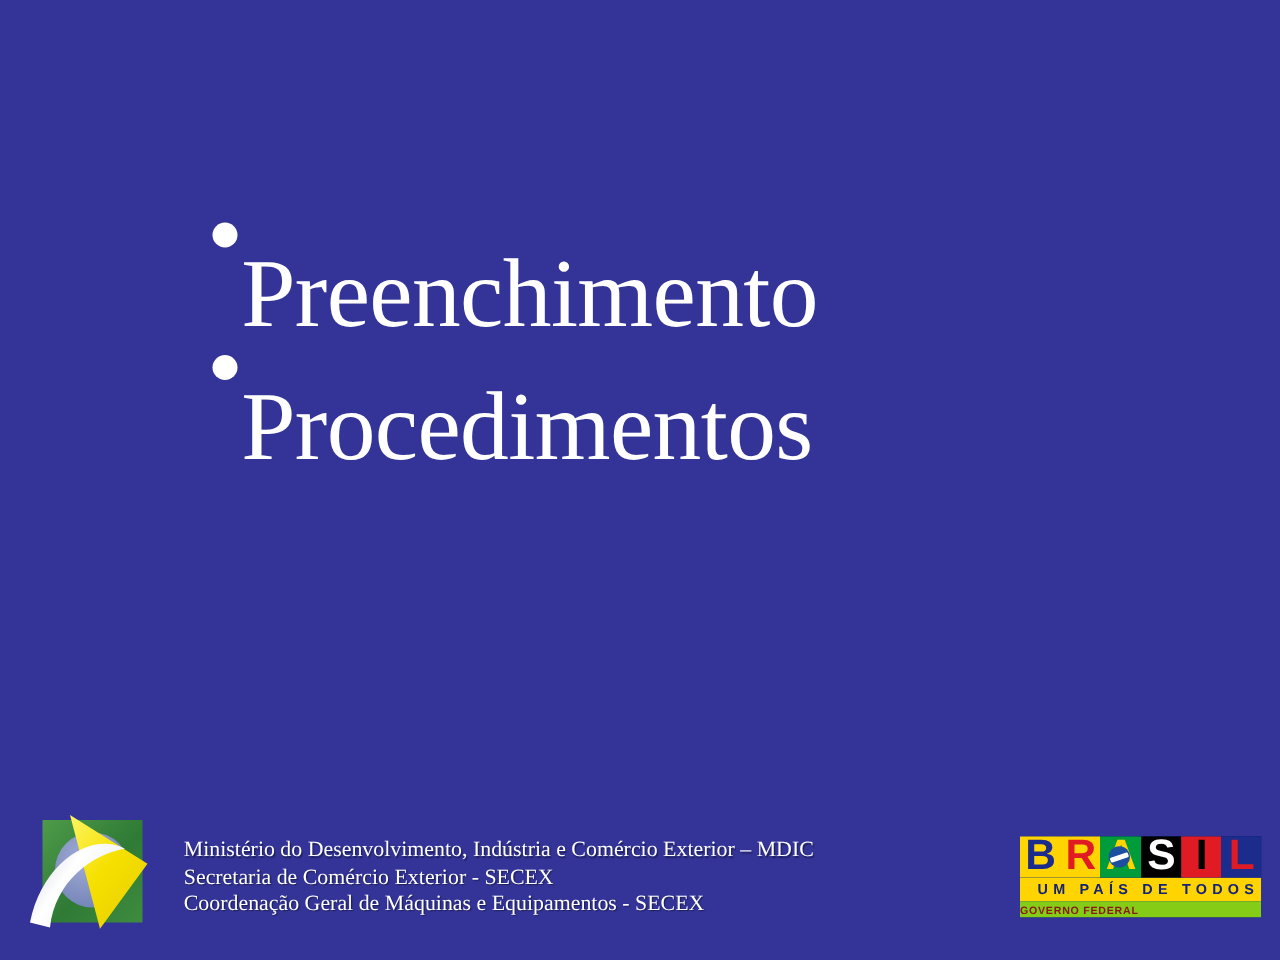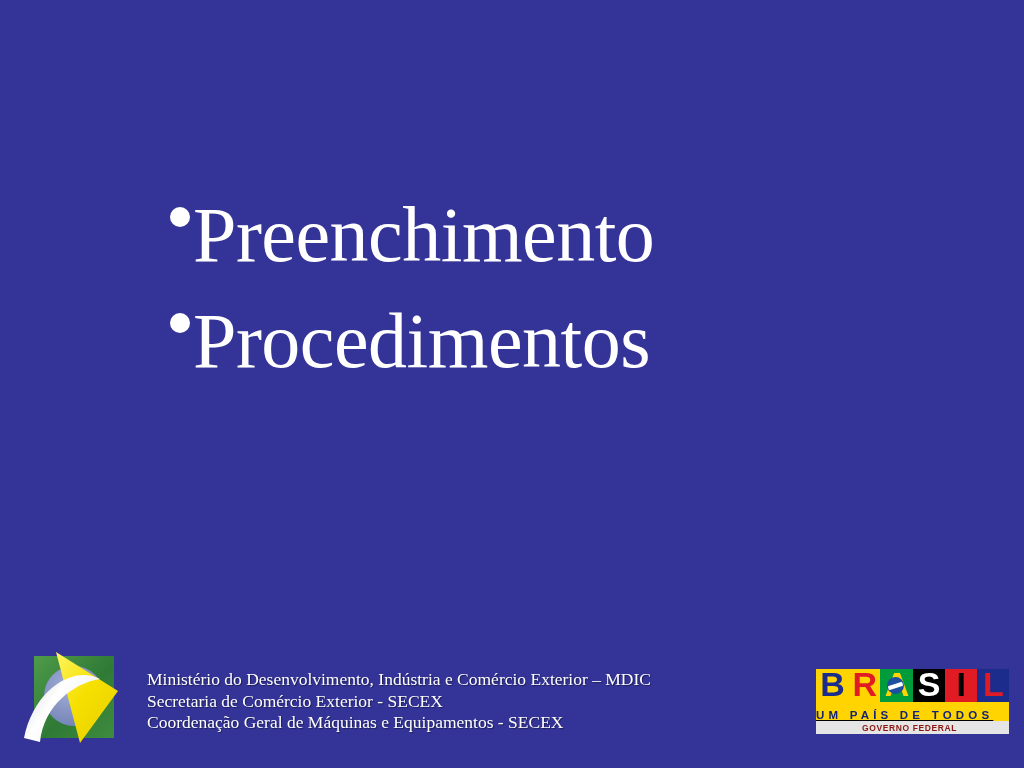--- a/index.html
+++ b/index.html
@@ -25,21 +25,21 @@
   
   .body-area {
     position:absolute;
     left:170px;
     top:196px;
     width:700px;
   }
 
   .bullet-line {
     display:flex;
-    align-items:center;
+    align-items:flex-start;
     color:#ffffff;
     font-family:"Liberation Serif", serif;
     font-size:78px;
     line-height:1.0;
     white-space:nowrap;
     letter-spacing:-0.5px;
   }
 
   .bullet-line + .bullet-line { margin-top:28px; }
 
@@ -146,39 +146,38 @@
     width:15px; height:4px;
     background:#ffffff;
     transform:rotate(-18deg);
     border-radius:1px;
   }
 
   .bl-slogan {
     height:19px;
     background:#ffd400;
     display:flex;
-    align-items:flex-end;
-    padding-left:0;
-    text-decoration:underline;
+    align-items:center;
+    padding-left:14px;
   }
   .bl-slogan span {
     font-family:"Liberation Sans", sans-serif;
     font-weight:bold;
     font-size:11.5px;
     letter-spacing:4.2px;
     color:#13237a;
     white-space:nowrap;
   }
 
   .bl-gov {
     height:13px;
-    background:#e5e5e5;
+    background:#84cc16;
     display:flex;
     align-items:center;
-    justify-content:center;
+    justify-content:flex-start;
     padding-right:6px;
   }
   .bl-gov span {
     font-family:"Liberation Sans", sans-serif;
     font-weight:bold;
     font-size:8.5px;
     letter-spacing:0.6px;
     color:#8c1714;
     white-space:nowrap;
   }

